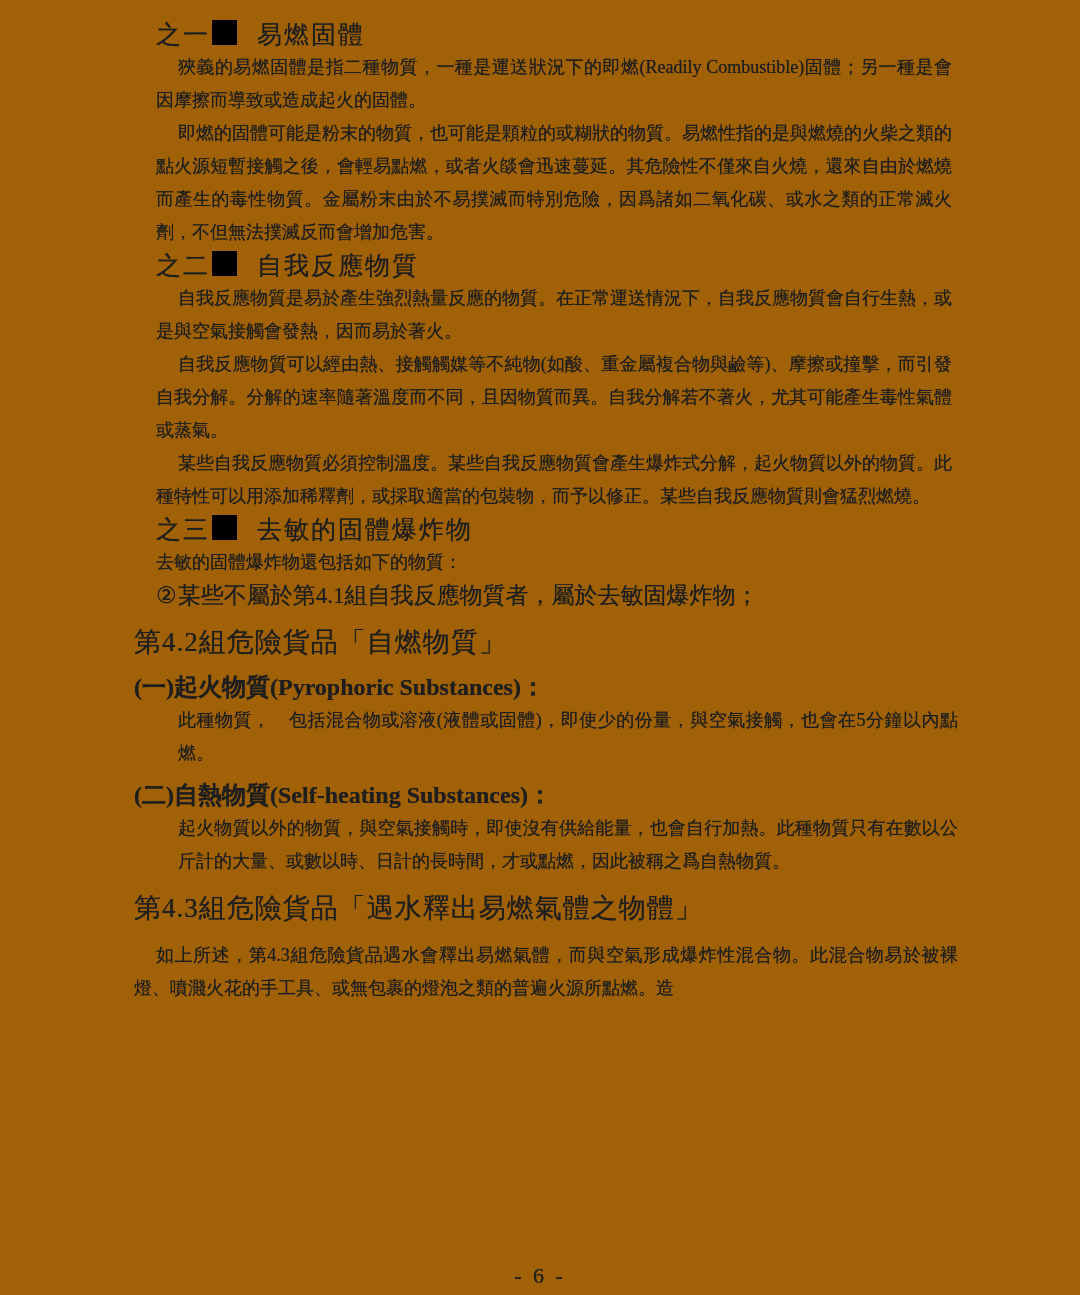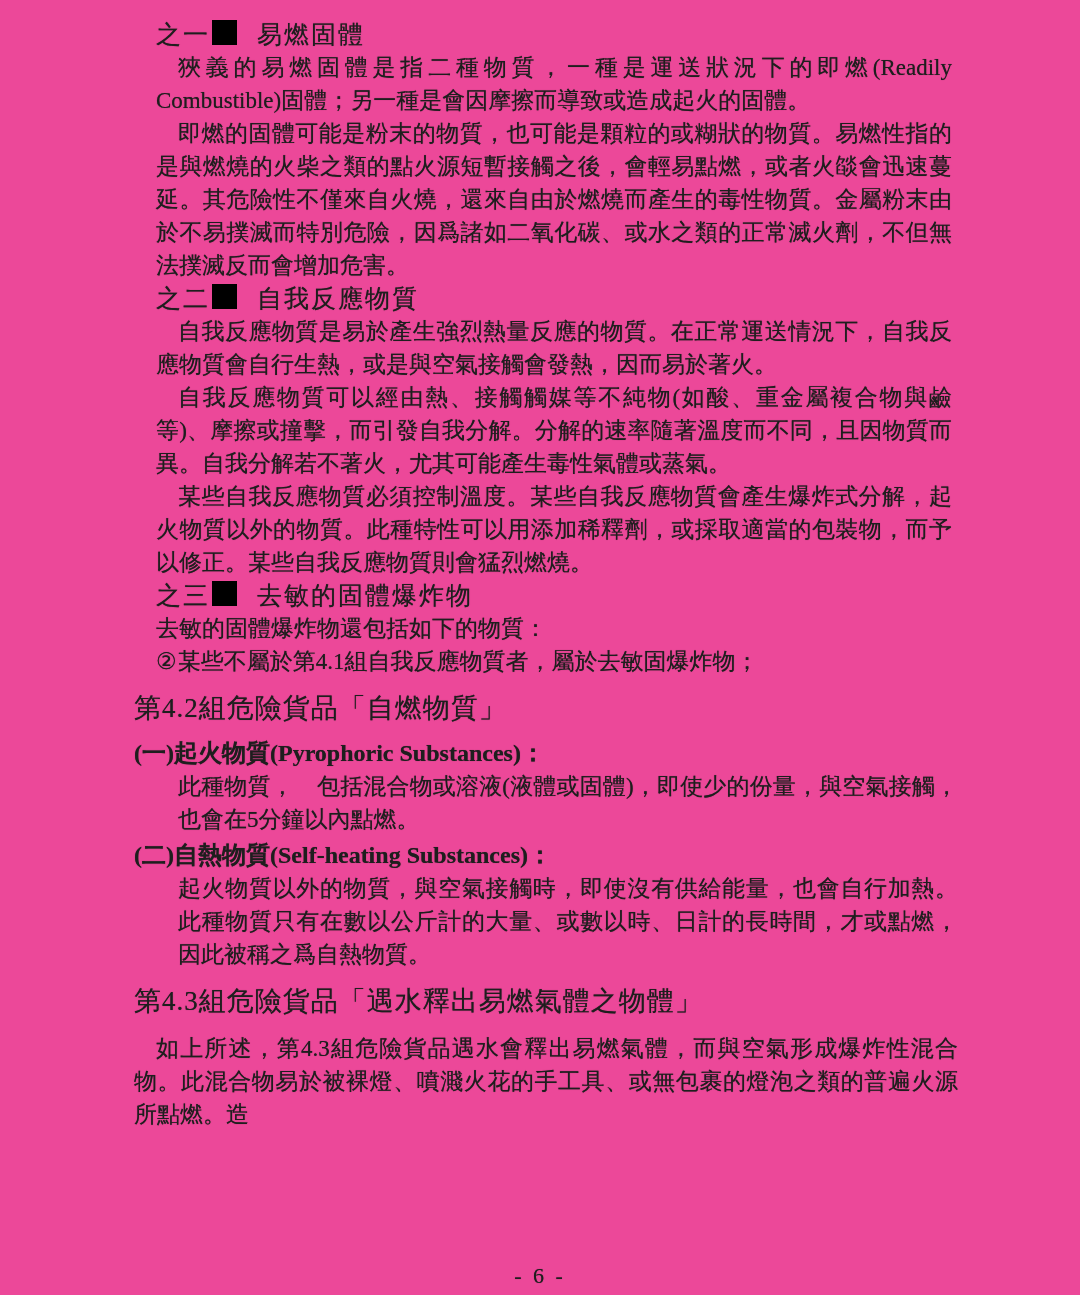--- a/index.html
+++ b/index.html
@@ -1,44 +1,44 @@
 <!DOCTYPE html>
 <html><head>
 <meta charset="utf-8">
 <style>
   html,body { margin:0; padding:0; background:#e8e8e8; }
   .page {
     position:relative;
     width:1080px; height:1295px;
     margin:0 auto;
-    background:#ec4899;
+    background:#a16207;
     color:#1e1e1e;
     font-family:"Liberation Serif","DejaVu Serif",serif;
     text-shadow:0 0 0.7px rgba(30,30,30,0.75);
     overflow:hidden;
   }
   .content { position:absolute; left:134px; top:18px; width:824px; }
   .upper { margin-left:22px; width:796px; }
   p { margin:0; }
-  .body { font-size:23px; line-height:33px; text-align:justify; }
+  .body { font-size:18px; line-height:33px; text-align:justify; }
   .ind { text-indent:22px; }
   .sub2 { font-size:25px; line-height:33px; white-space:nowrap; }
   .sub2 .marker { letter-spacing:2px; }
   .sq {
     display:inline-block; width:25px; height:25px;
     background:#000; margin:0 20px 0 2px; vertical-align:-2px;
   }
   .sub2 .t { letter-spacing:2px; }
   .list-item { font-size:23px; line-height:33px; text-align:justify; padding-left:24px; text-indent:-24px; }
   .list-item .num { margin-right:1px; }
   .sec-heading {
     font-size:27px; font-weight:normal; line-height:38px;
     margin:11px 0 9px 0; letter-spacing:1px;font-family:Liberation Serif, serif;
   }
-  .bold-head { font-size:24px; font-weight:bold; line-height:34px; margin-top:2px; }
+  .bold-head { font-size:24px; font-weight:bold; line-height:34px; margin-top:8px; }
   .def { margin-left:44px; width:780px; }
   .p43 { text-indent:22px; margin-top:12px; }
   .footer {
     position:absolute; left:0; bottom:6px; width:100%;
     text-align:center; font-size:22px; letter-spacing:3px;
   }
 </style>
 </head>
 <body>
 

